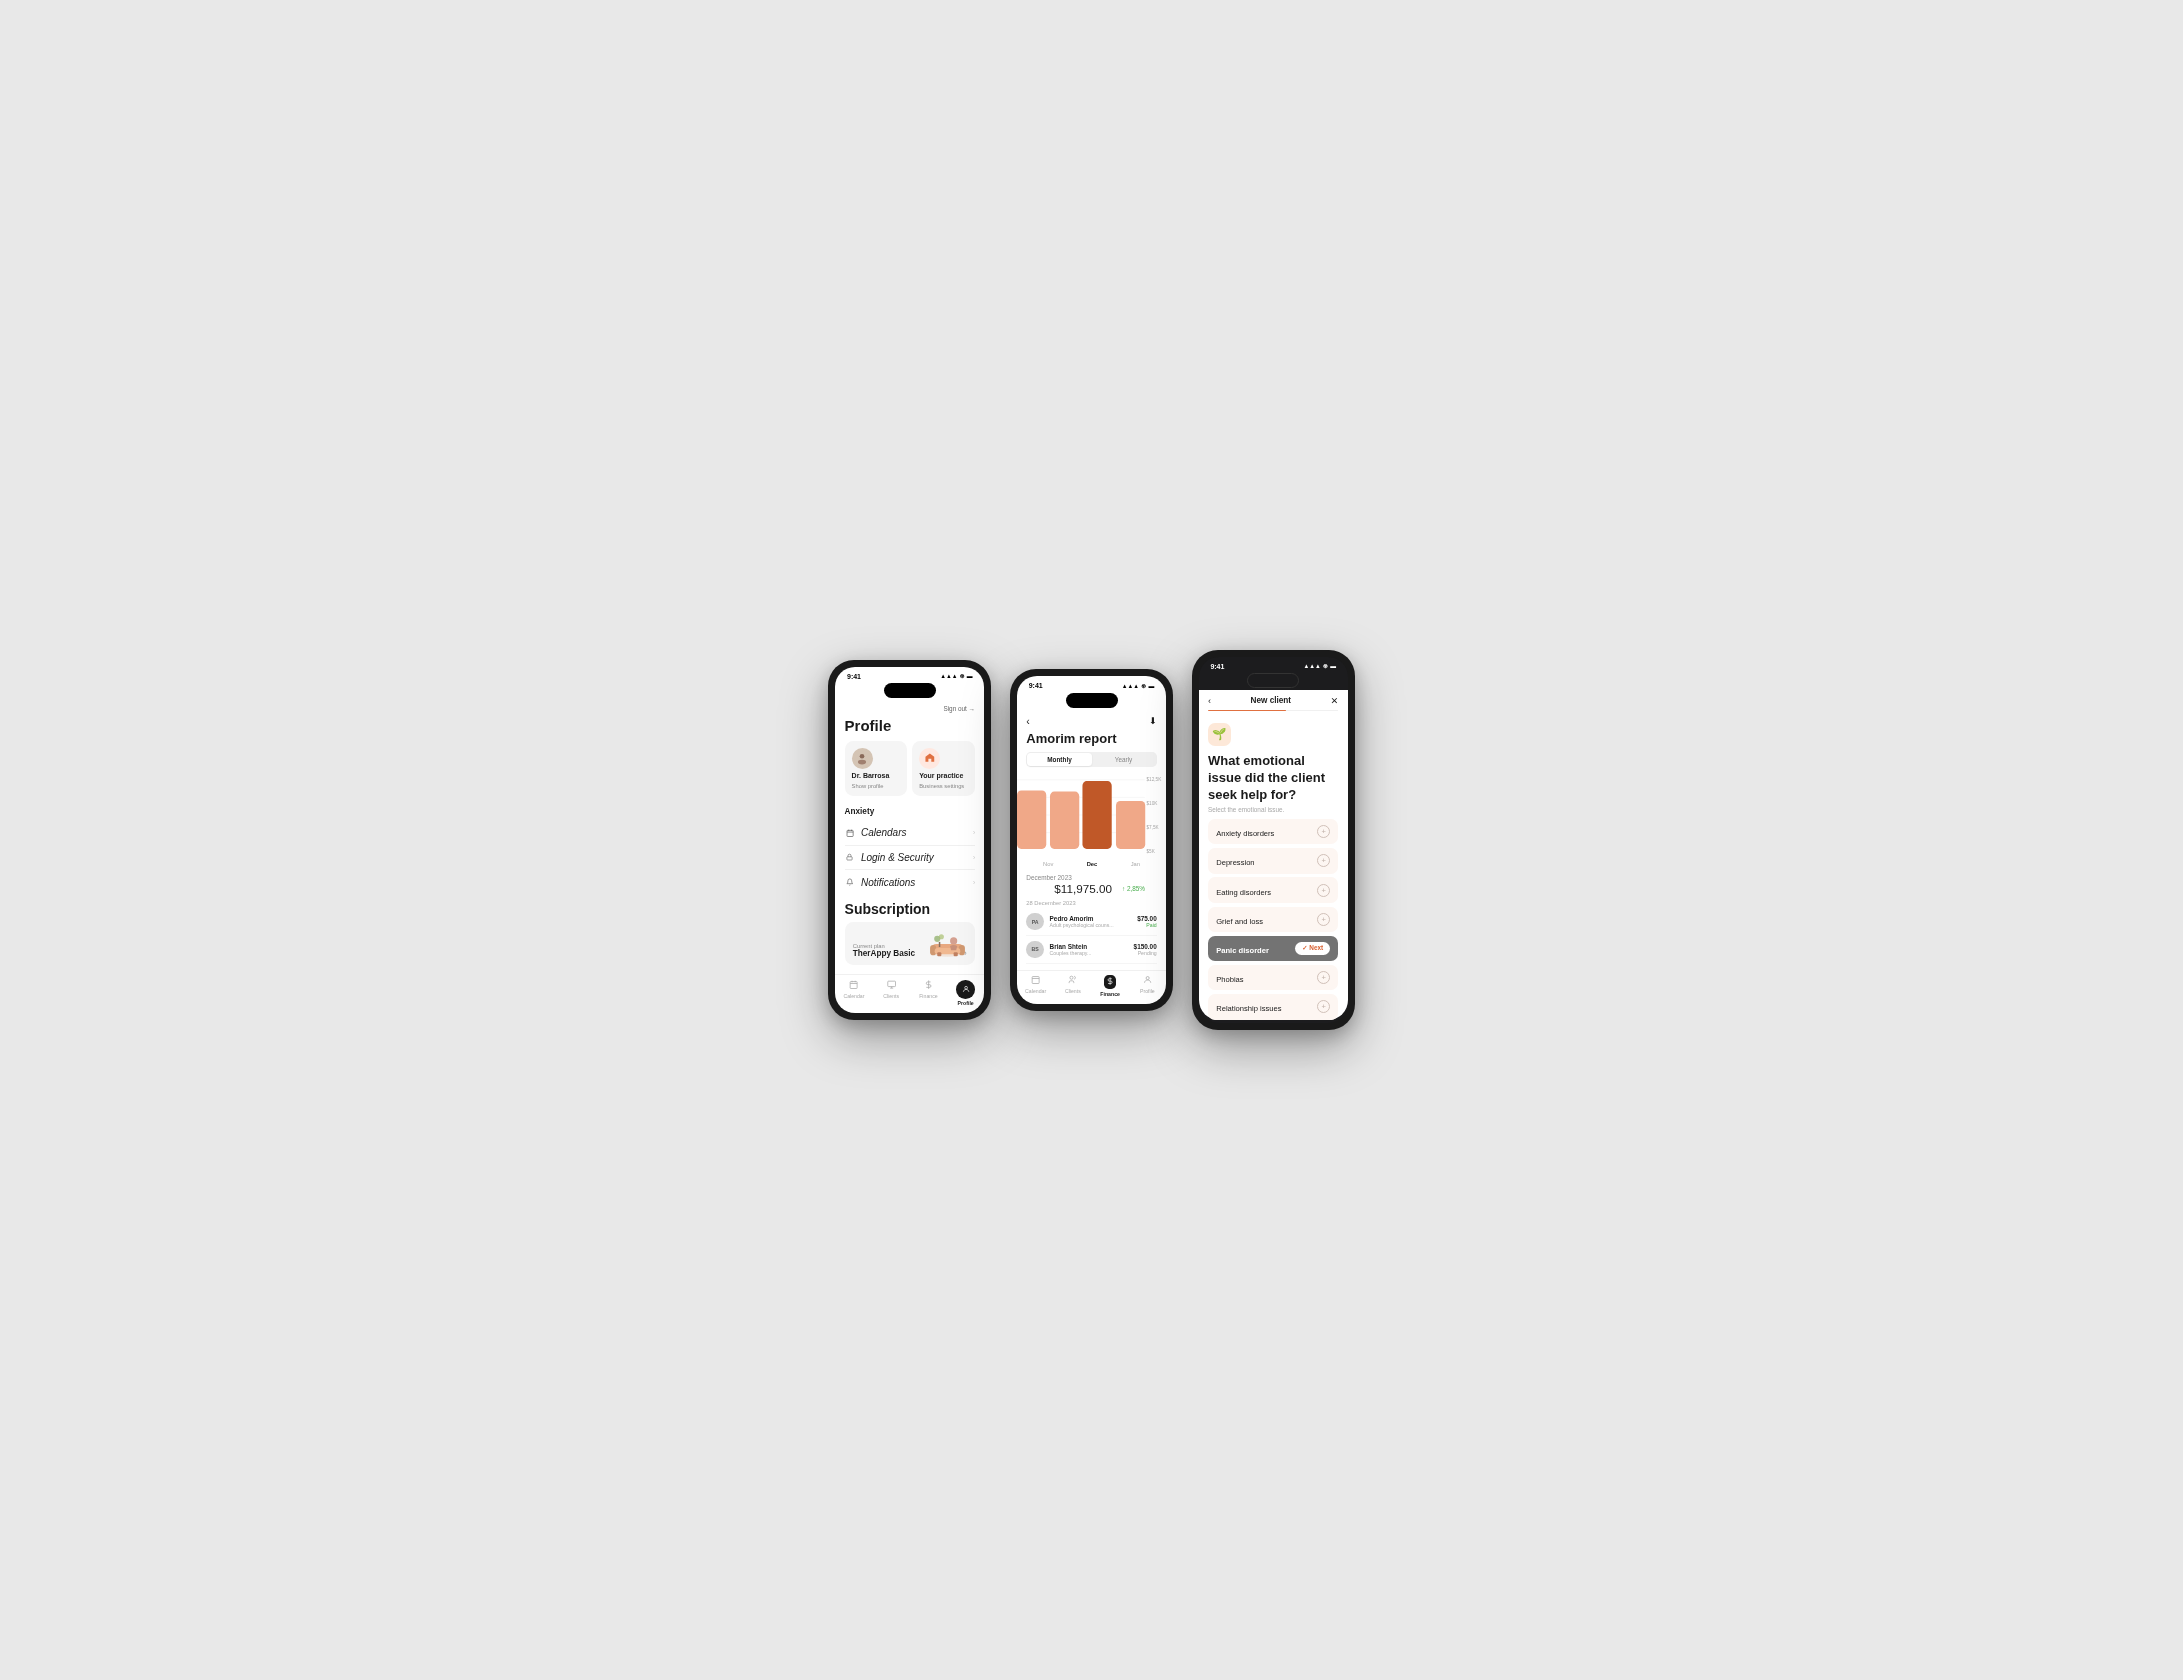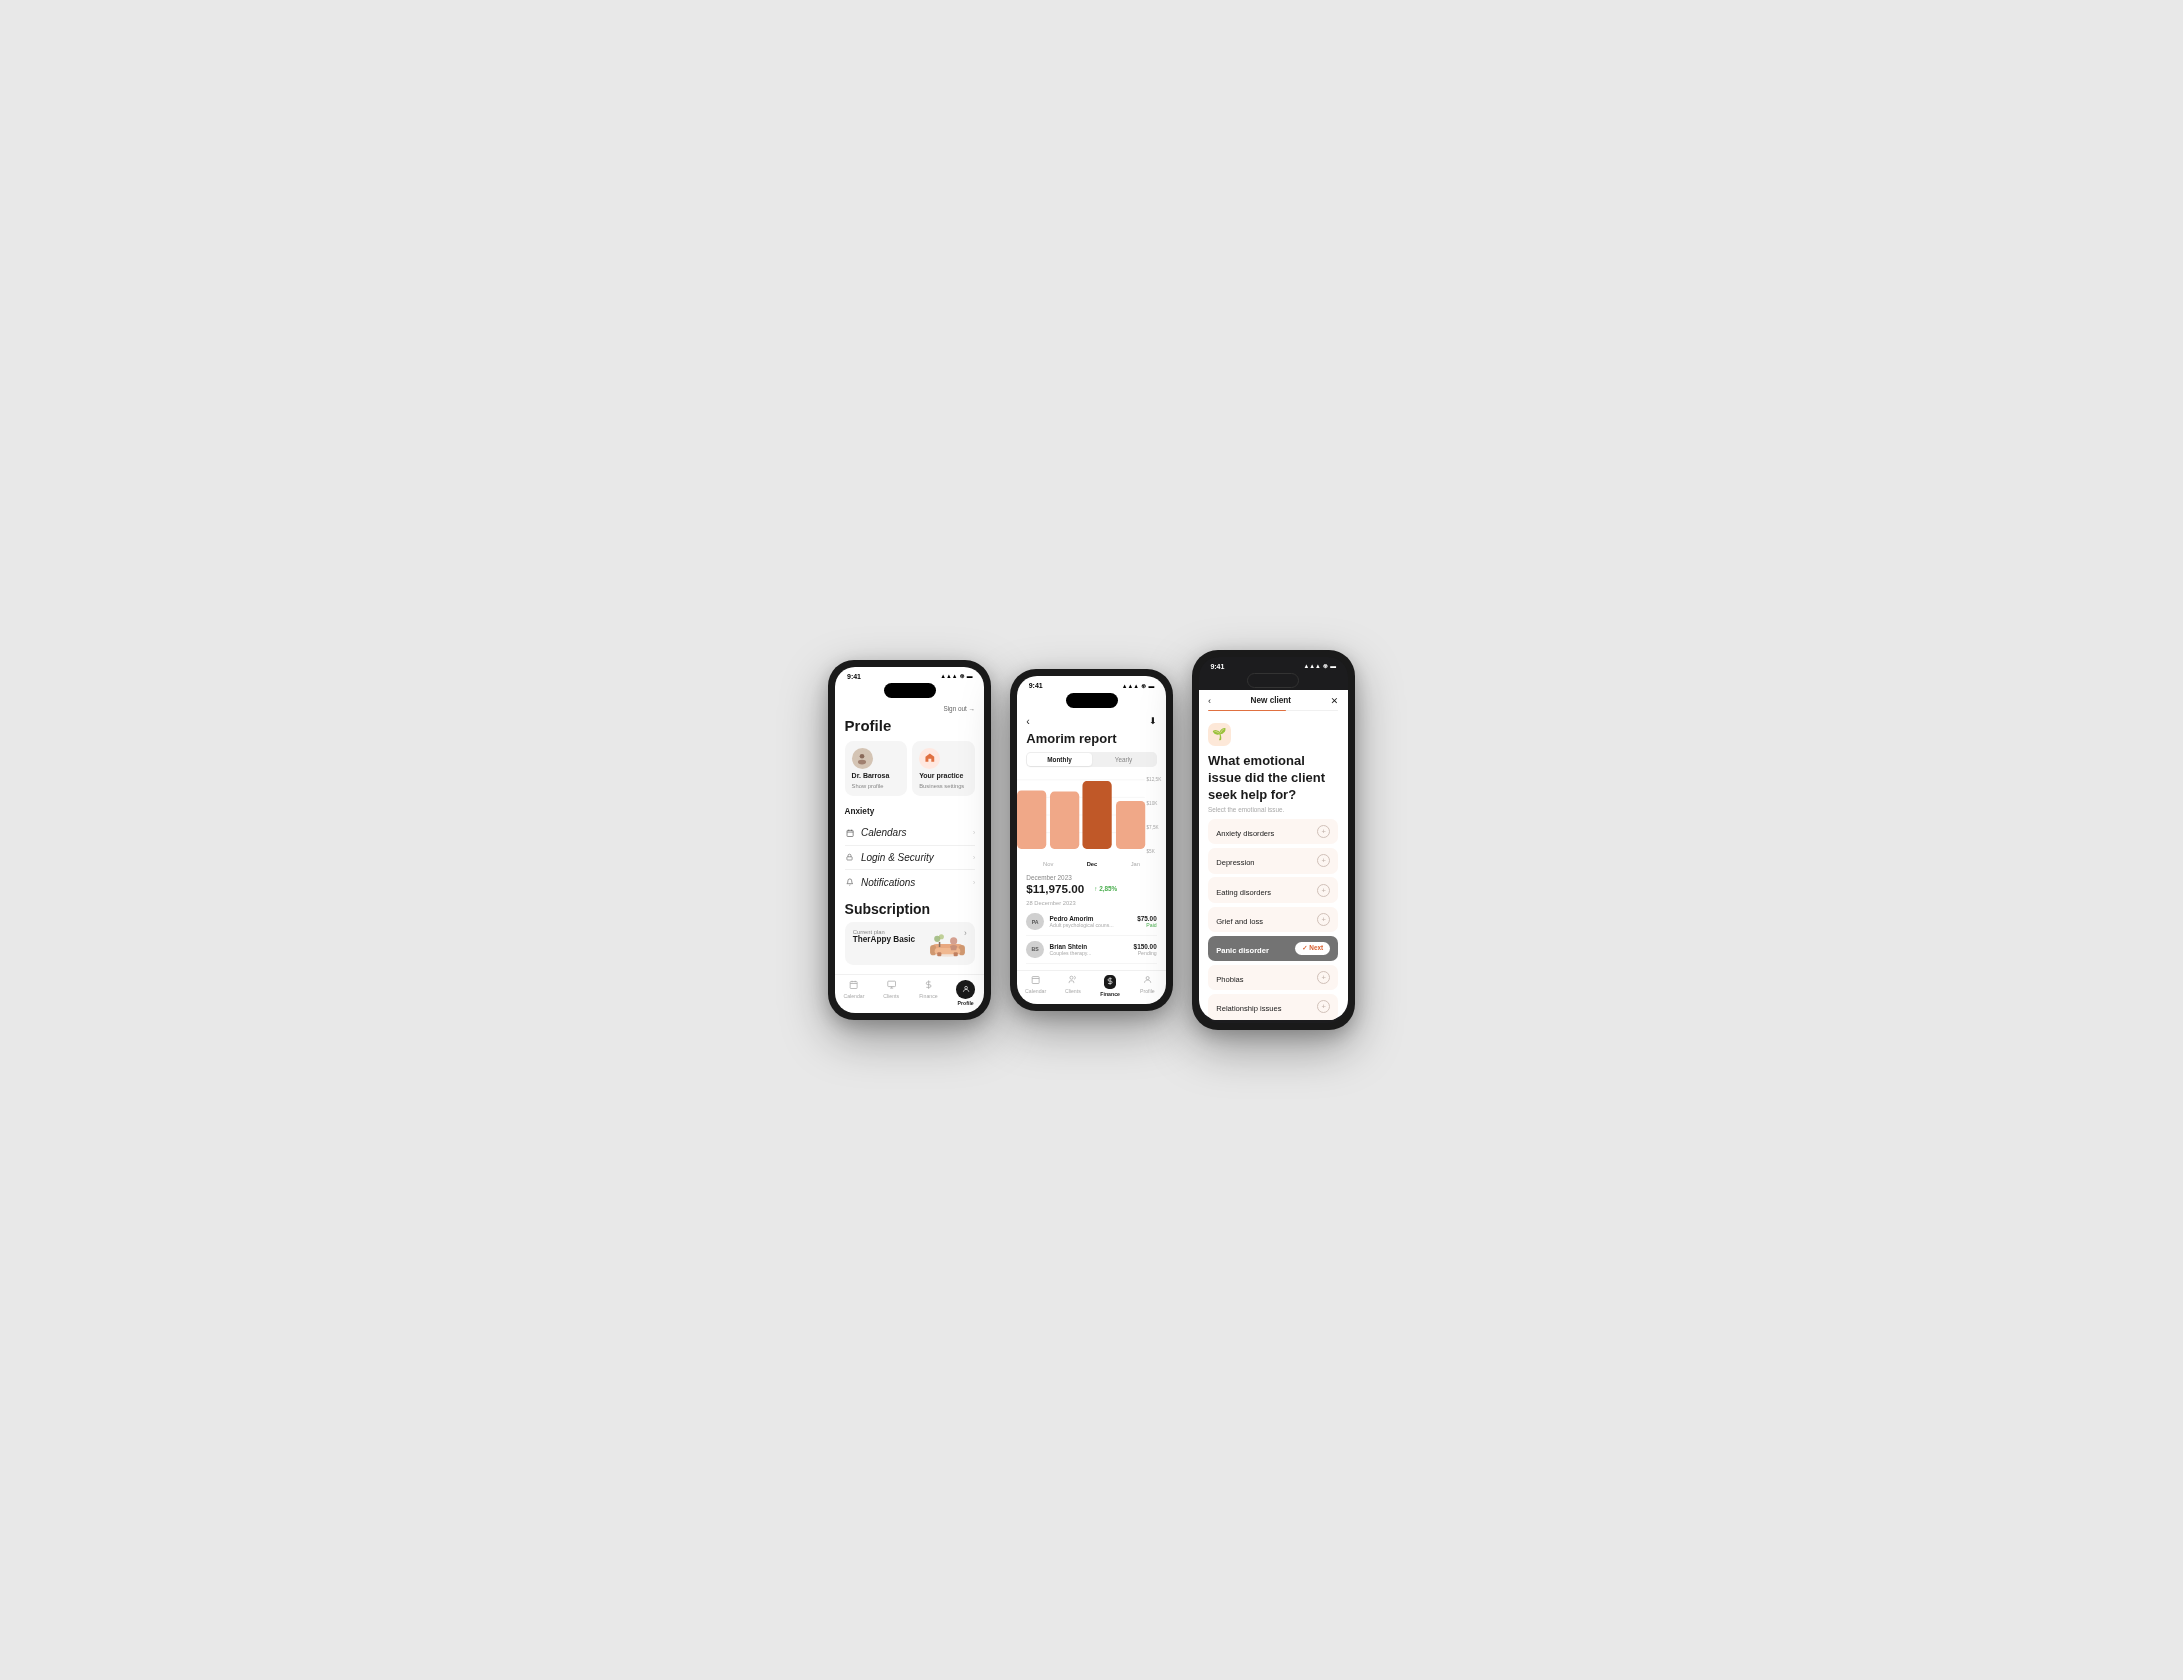--- a/index.html
+++ b/index.html
@@ -172,21 +172,21 @@
       font-size: 14px;
       font-weight: 700;
       color: #1a1a1a;
       margin-bottom: 4.7px;
     }
     .subscription-card {
       background: #f5f5f5;
       border-radius: 8.2px;
       padding: 7px 8.2px;
       display: flex;
-      align-items: flex-start;
+      align-items: flex-end;
       justify-content: space-between;
       overflow: hidden;
       position: relative;
     }
     .subscription-info { flex: 1; }
     .subscription-plan-label {
       font-size: 5.8px;
       color: #888;
     }
     .subscription-plan-name {
@@ -287,25 +287,26 @@
     .chart-label {
       font-size: 5.8px;
       color: #aaa;
       text-align: center;
     }
     .chart-label.active { font-weight: 700; color: #1a1a1a; }
     .income-section { padding: 0 9.3px; }
     .income-month { font-size: 6.4px; color: #888; margin-bottom: 1.2px; }
     .income-amount {
       font-size: 11.7px;
-      font-weight: 700;
+      font-weight: 400;
       color: #1a1a1a;
       display: flex;
       align-items: center;
       gap: 10px;
+      margin-left: 28px;
     }
     .income-change {
       font-size: 6.4px;
       color: #4caf50;
       display: flex;
       align-items: center;
       gap: 1.2px;
     }
     .transactions-date { font-size: 5.8px; color: #aaa; padding: 4.7px 0 2.3px; }
     .transaction-item {

